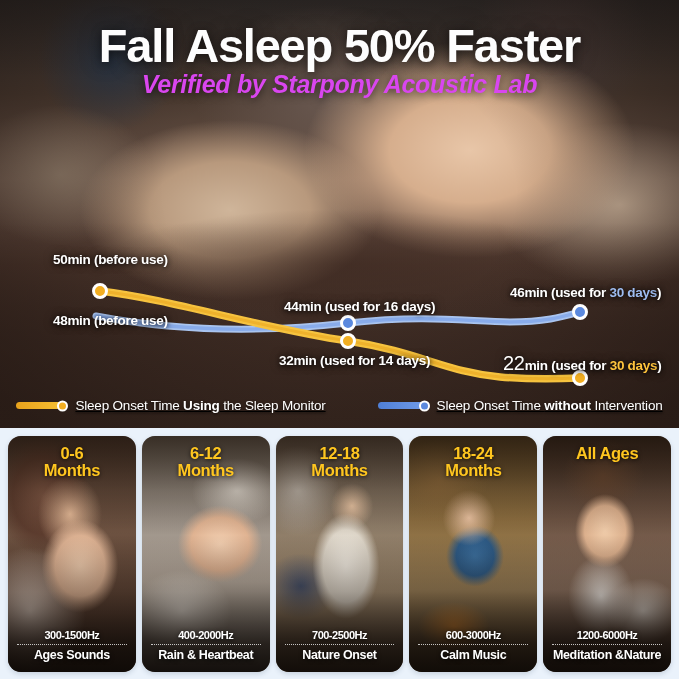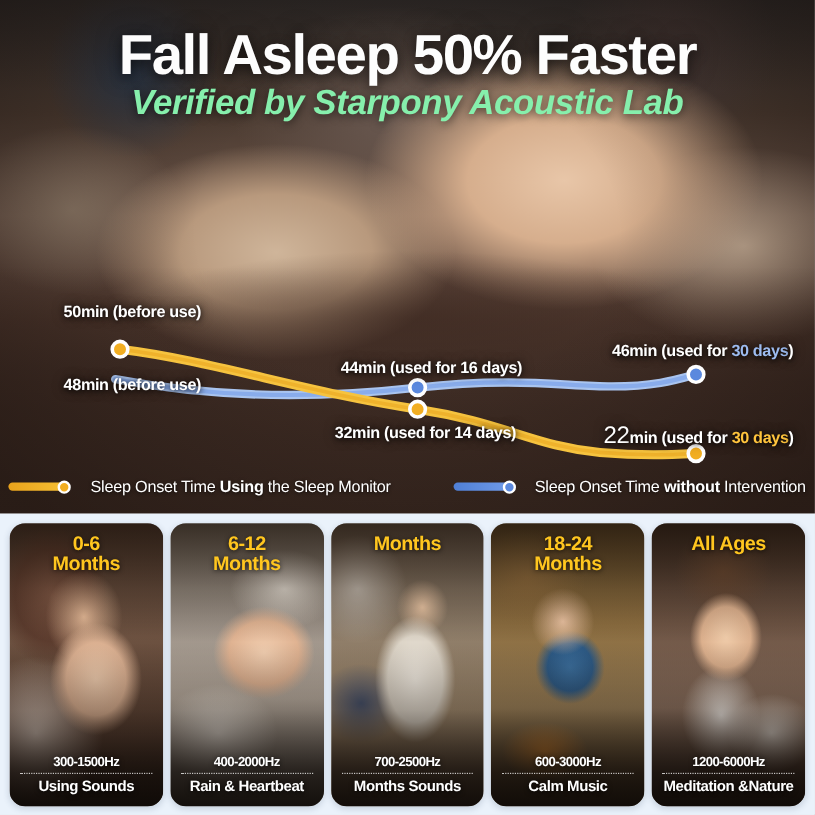--- a/index.html
+++ b/index.html
@@ -49,22 +49,22 @@
     text-align: center;
     color: #fdfdfd;
     font-size: 47px;
     font-weight: 700;
     letter-spacing: -1.2px;
     text-shadow: 0 2px 10px rgba(0,0,0,.55), 0 0 22px rgba(0,0,0,.35);
   }
   .subheadline {
     position: absolute; top: 70px; left: 0; width: 679px;
     text-align: center;
-    color: #86efac;
-    font-size: 29px;
+    color: #d946ef;
+    font-size: 25px;
     font-weight: 700;
     font-style: italic;
     letter-spacing: -0.3px;
     text-shadow: 0 2px 8px rgba(0,0,0,.6);
   }
 
   
   .chart { position: absolute; left: 0; top: 0; width: 679px; height: 428px; text-align: right; }
   .chart svg { position: absolute; left: 0; top: 0; }
 
@@ -79,21 +79,21 @@
   }
   .pt-label .big { font-size: 20px; font-weight: 400; }
   .pt-label .accent-y { color: #ffc43d; }
   .pt-label .accent-b { color: #9dbcf0; }
 
   
   .legend {
     position: absolute; left: 0; top: 398px; width: 679px;
     display: flex; justify-content: center; align-items: center; gap: 52px;
   }
-  .legend-item { display: flex; align-items: center; gap: 14px; }
+  .legend-item { display: flex; align-items: center; gap: 5px; text-decoration: underline; }
   .legend-swatch { position: relative; width: 46px; height: 7px; border-radius: 4px; }
   .legend-swatch.y { background: linear-gradient(90deg,#e8a21c,#f6bf33); }
   .legend-swatch.b { background: linear-gradient(90deg,#4f7fd6,#6f9ae8); }
   .legend-dot {
     position: absolute; right: -6px; top: 50%; transform: translateY(-50%);
     width: 11px; height: 11px; border-radius: 50%;
     border: 2.5px solid #fff;
   }
   .legend-dot.y { background: #f2ae22; }
   .legend-dot.b { background: #5b89de; }
@@ -249,21 +249,21 @@
     <div class="card">
       <div class="card-photo ph0"></div>
       <div class="card-shade"></div>
       <div class="card-age">
         <div>0-6</div>
         <div>Months</div>
       </div>
       <div class="card-foot">
         <div class="card-hz">300-1500Hz</div>
         <div class="card-divider"></div>
-        <div class="card-sound">Using Sounds</div>
+        <div class="card-sound">Ages Sounds</div>
       </div>
     </div>
 
     <div class="card">
       <div class="card-photo ph1"></div>
       <div class="card-shade"></div>
       <div class="card-age">
         <div>6-12</div>
         <div>Months</div>
       </div>
@@ -271,26 +271,27 @@
         <div class="card-hz">400-2000Hz</div>
         <div class="card-divider"></div>
         <div class="card-sound">Rain &amp; Heartbeat</div>
       </div>
     </div>
 
     <div class="card">
       <div class="card-photo ph2"></div>
       <div class="card-shade"></div>
       <div class="card-age">
+        <div>12-18</div>
         <div>Months</div>
       </div>
       <div class="card-foot">
         <div class="card-hz">700-2500Hz</div>
         <div class="card-divider"></div>
-        <div class="card-sound">Months Sounds</div>
+        <div class="card-sound">Nature Onset</div>
       </div>
     </div>
 
     <div class="card">
       <div class="card-photo ph3"></div>
       <div class="card-shade"></div>
       <div class="card-age">
         <div>18-24</div>
         <div>Months</div>
       </div>

